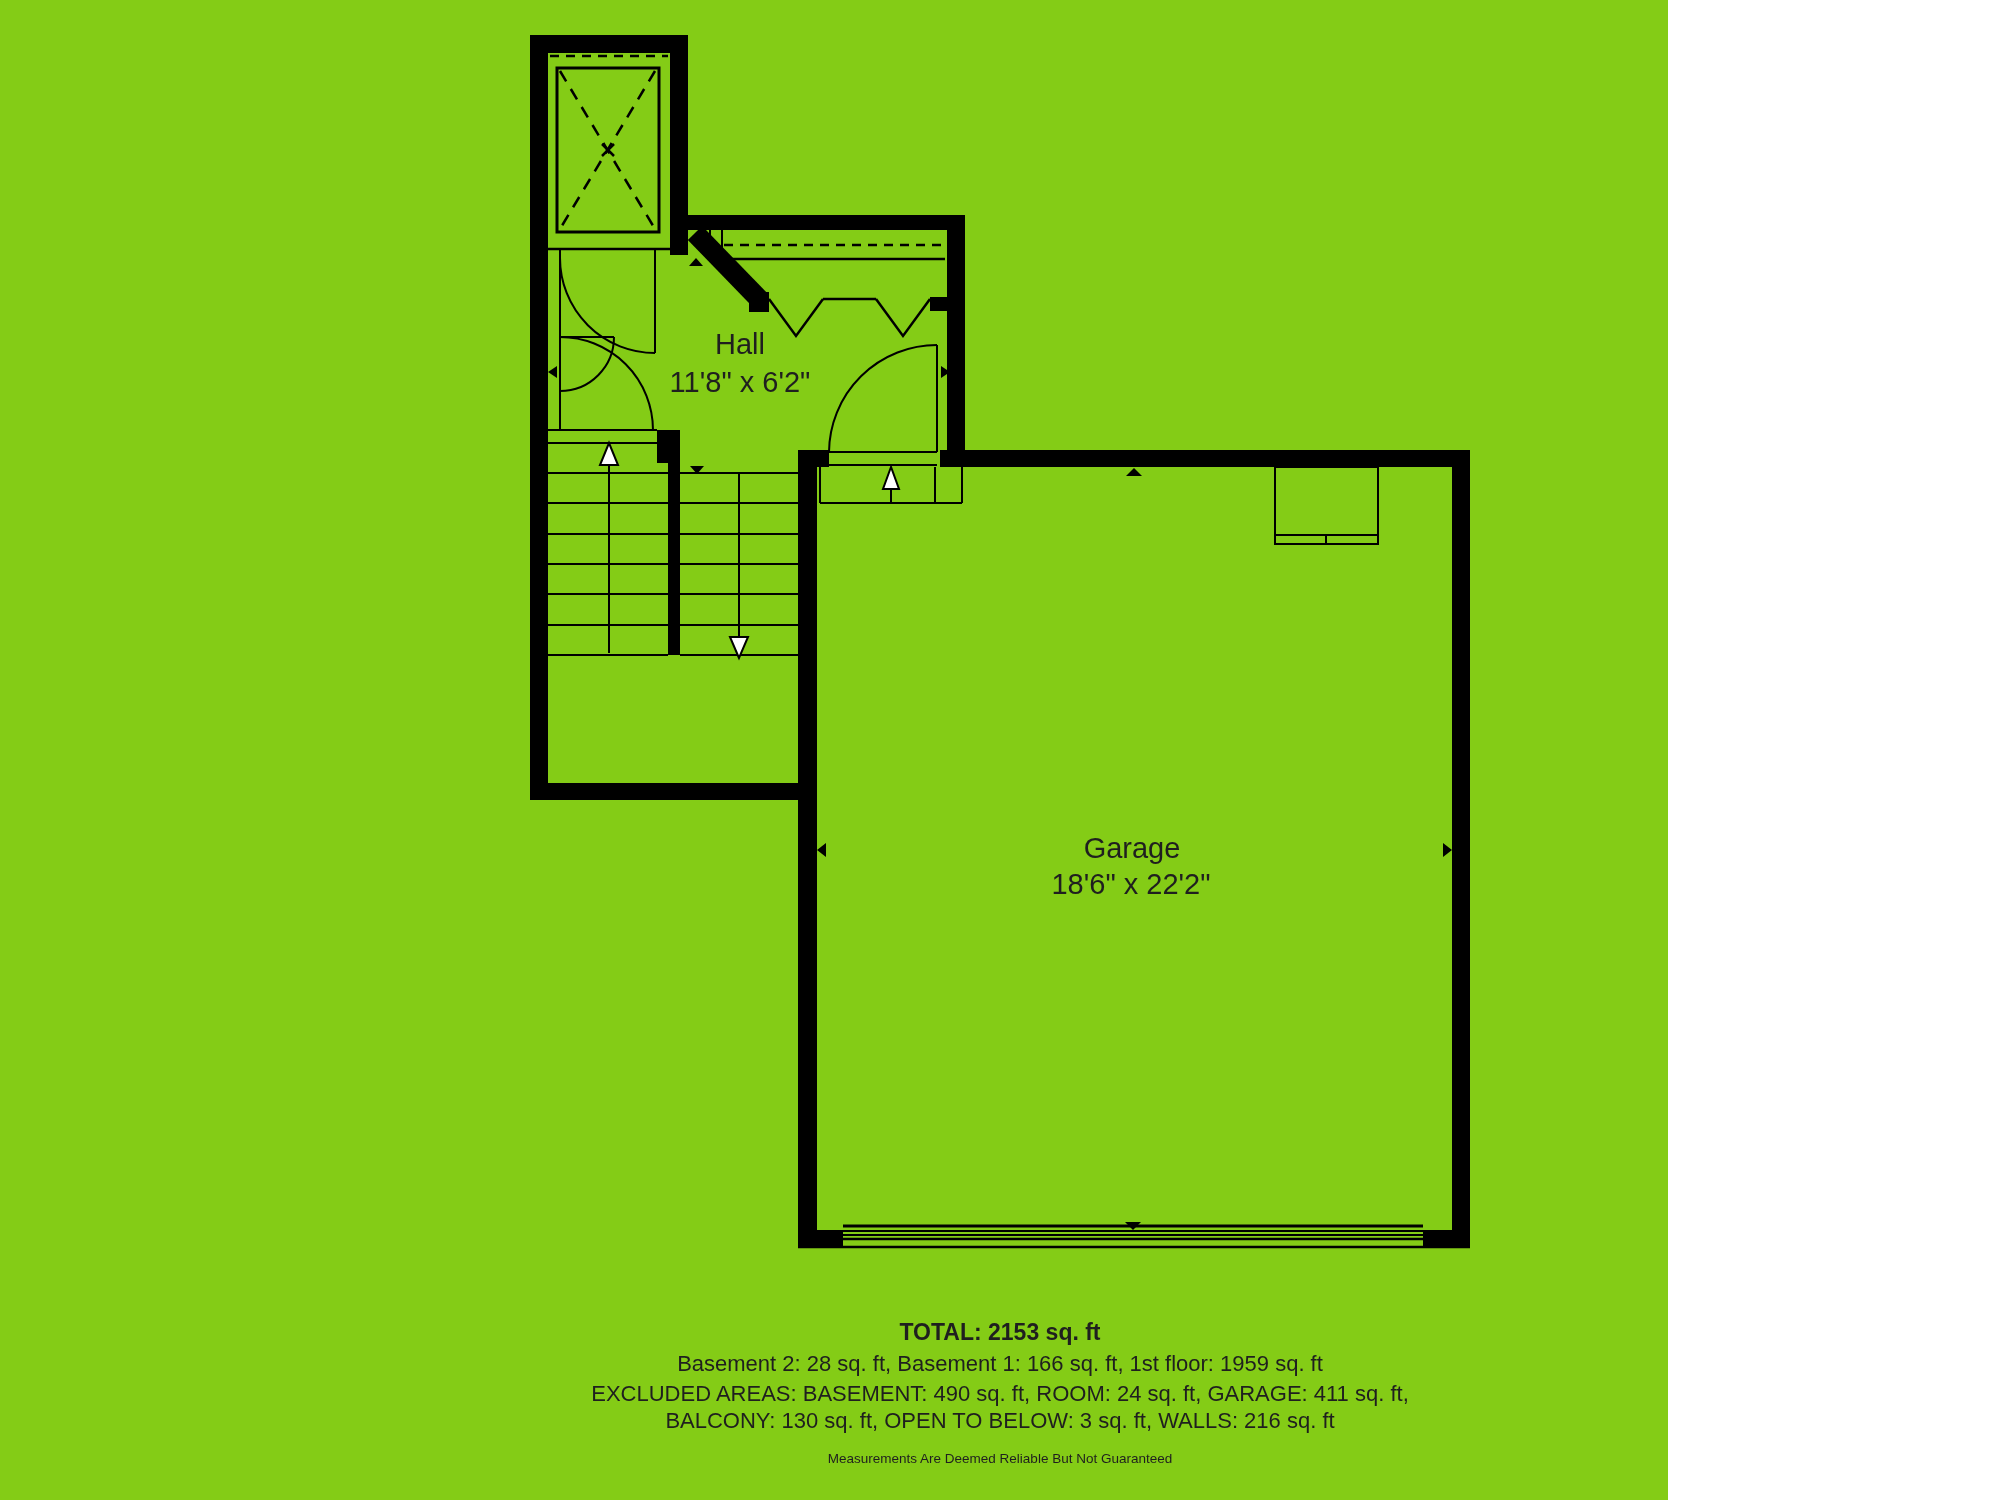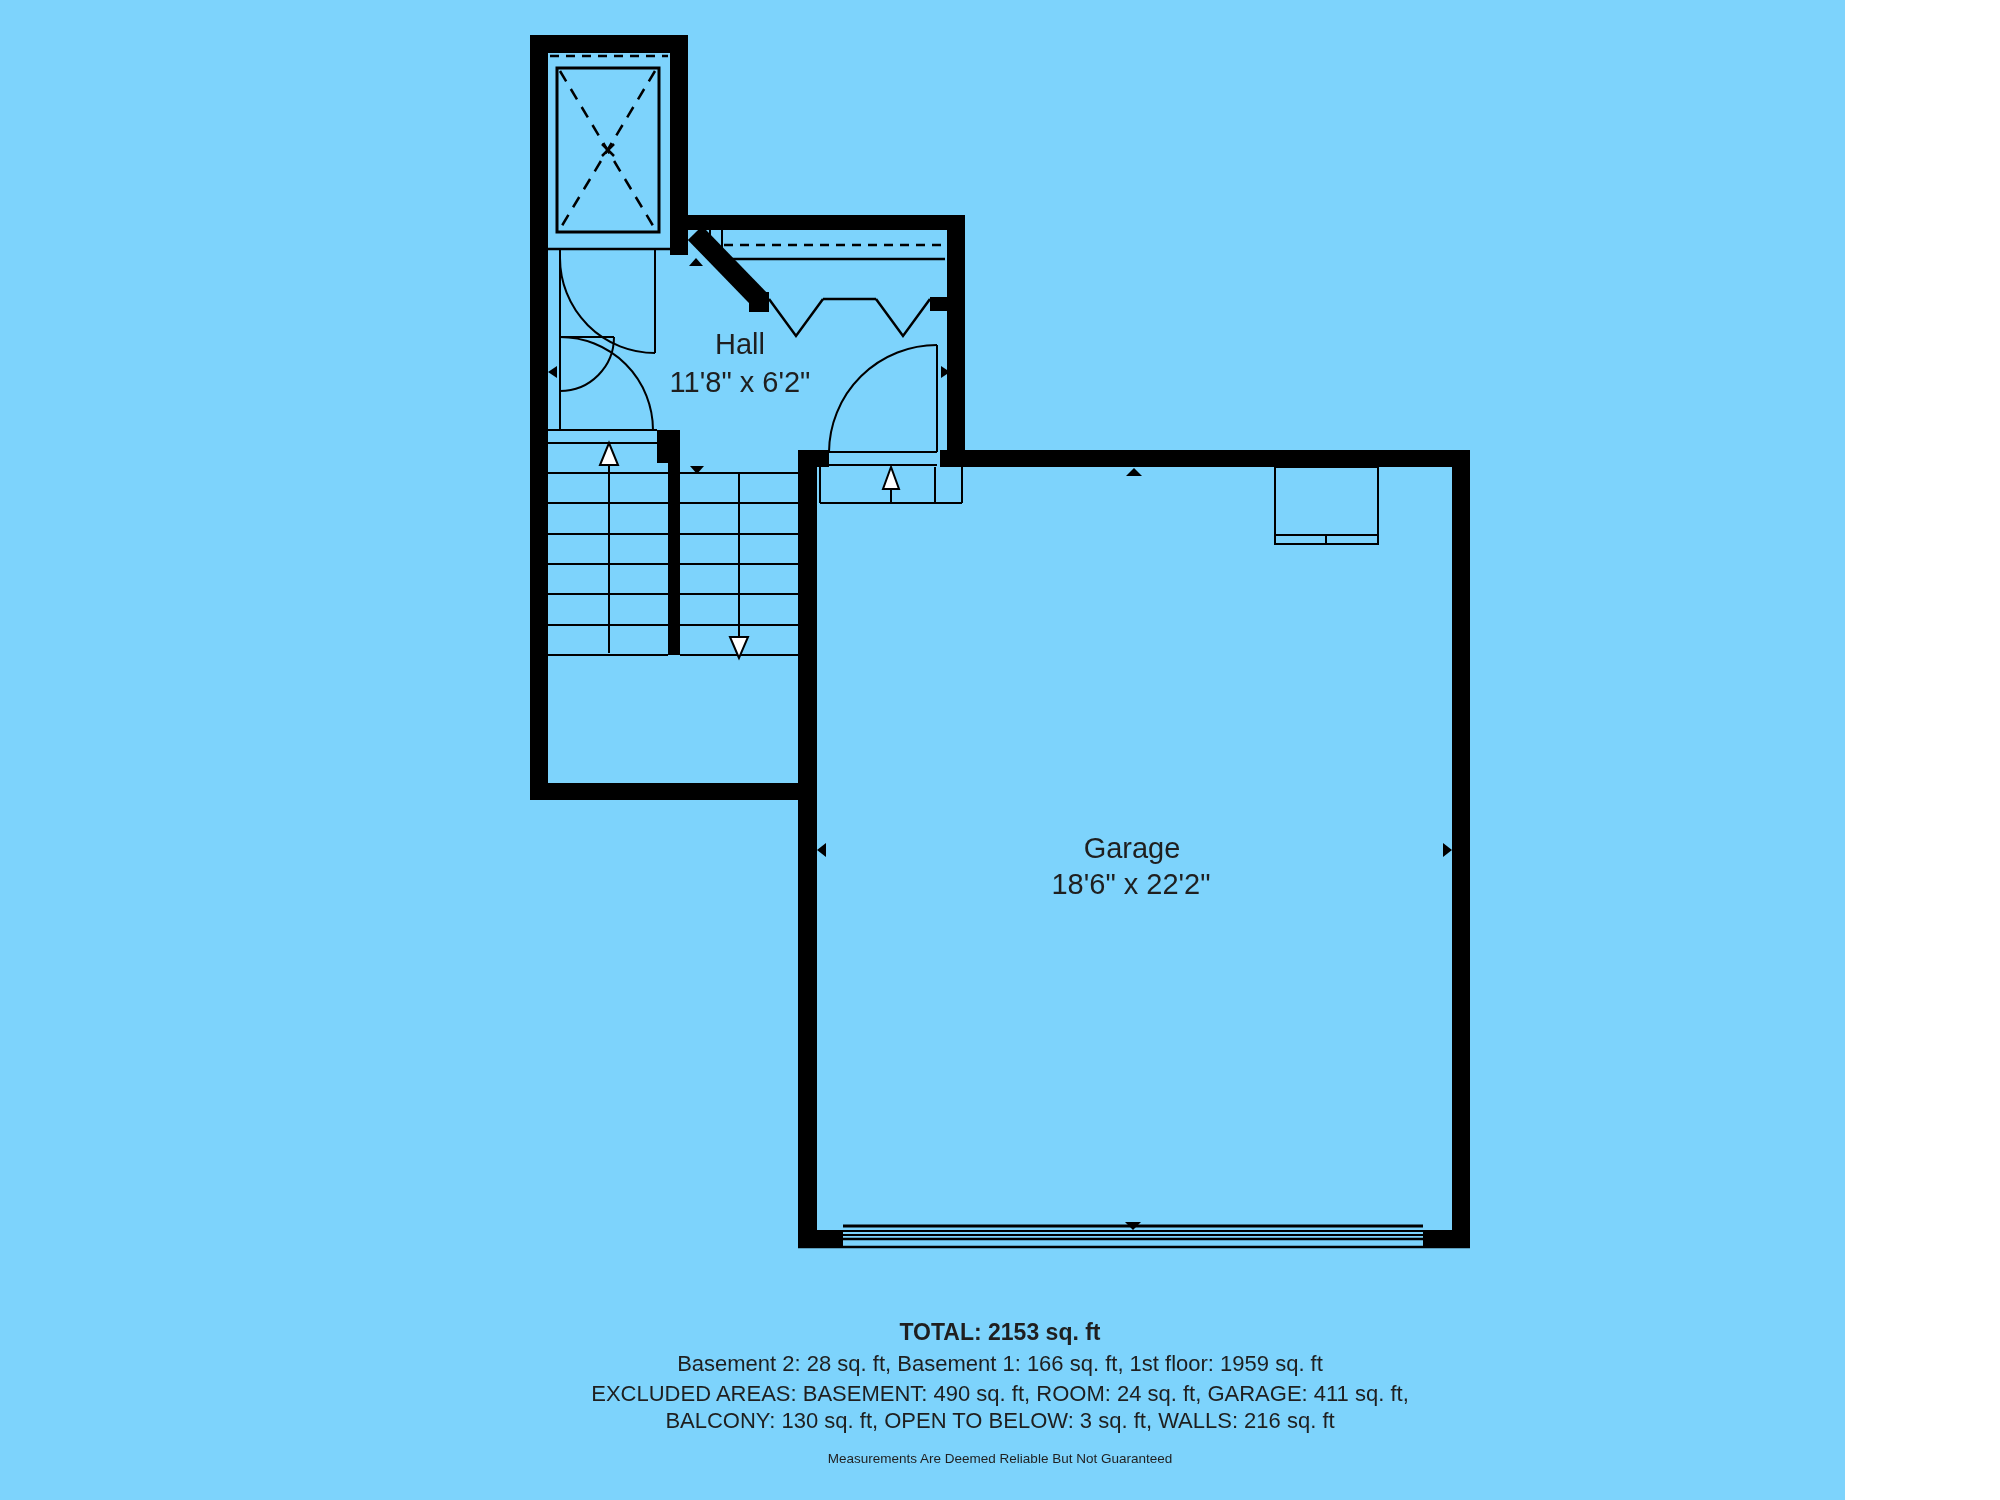--- a/index.html
+++ b/index.html
@@ -1,19 +1,19 @@
 <!DOCTYPE html>
 <html><head>
 <meta charset="utf-8">
 <style>
   html,body{margin:0;padding:0;background:#ffffff;}
   .canvas{
     position:relative;
-    width:1845px;height:1500px;
-    background:#7dd3fc;
+    width:1668px;height:1500px;
+    background:#84cc16;
     font-family:"Liberation Sans", sans-serif;
   }
   svg{display:block;}
   .wall{fill:#000000;stroke:none;}
   .ln{stroke:#000000;stroke-width:2;fill:none;}
   .ln25{stroke:#000000;stroke-width:2.5;fill:none;}
   .ln3{stroke:#000000;stroke-width:3;fill:none;}
   .dash{stroke:#000000;stroke-width:2.5;fill:none;stroke-dasharray:9 7;}
   .dashx{stroke:#000000;stroke-width:2.5;fill:none;stroke-dasharray:12 9;}
   .openarrow{fill:#ffffff;stroke:#000000;stroke-width:2;}

